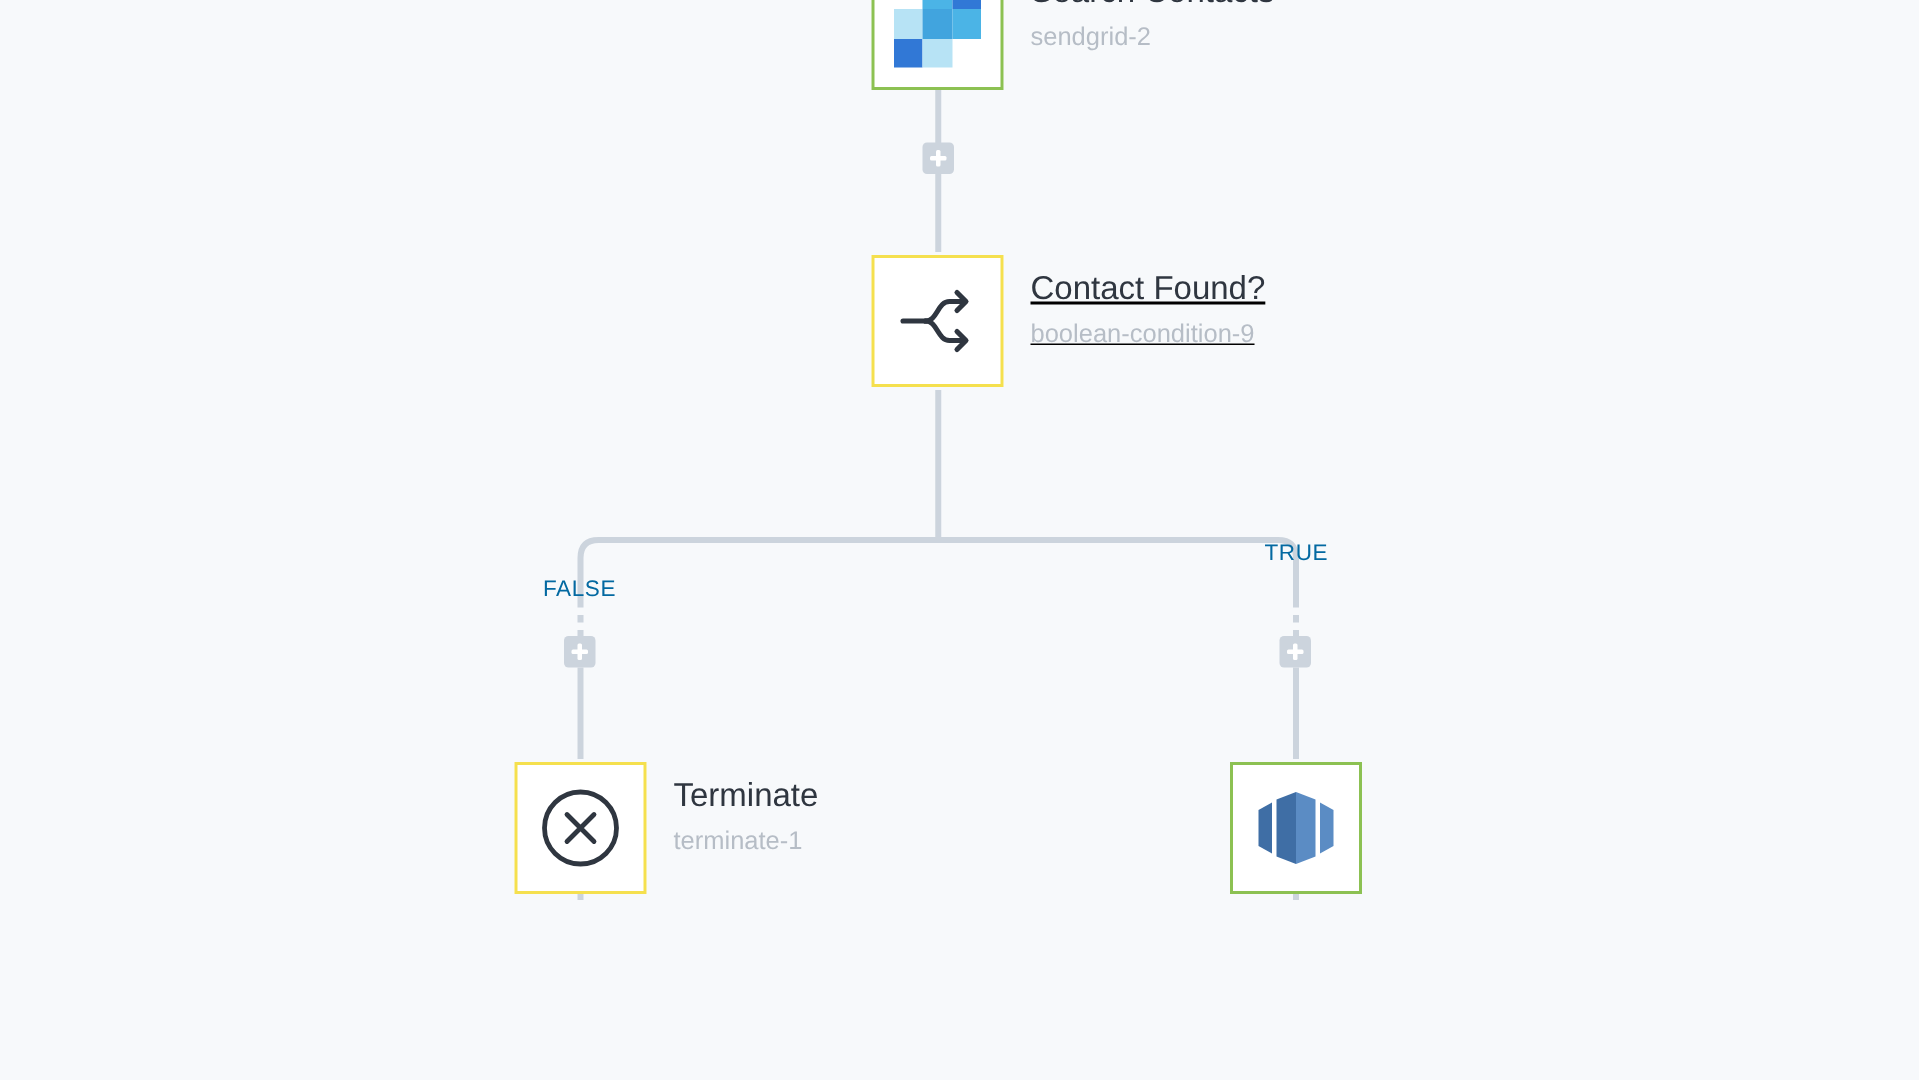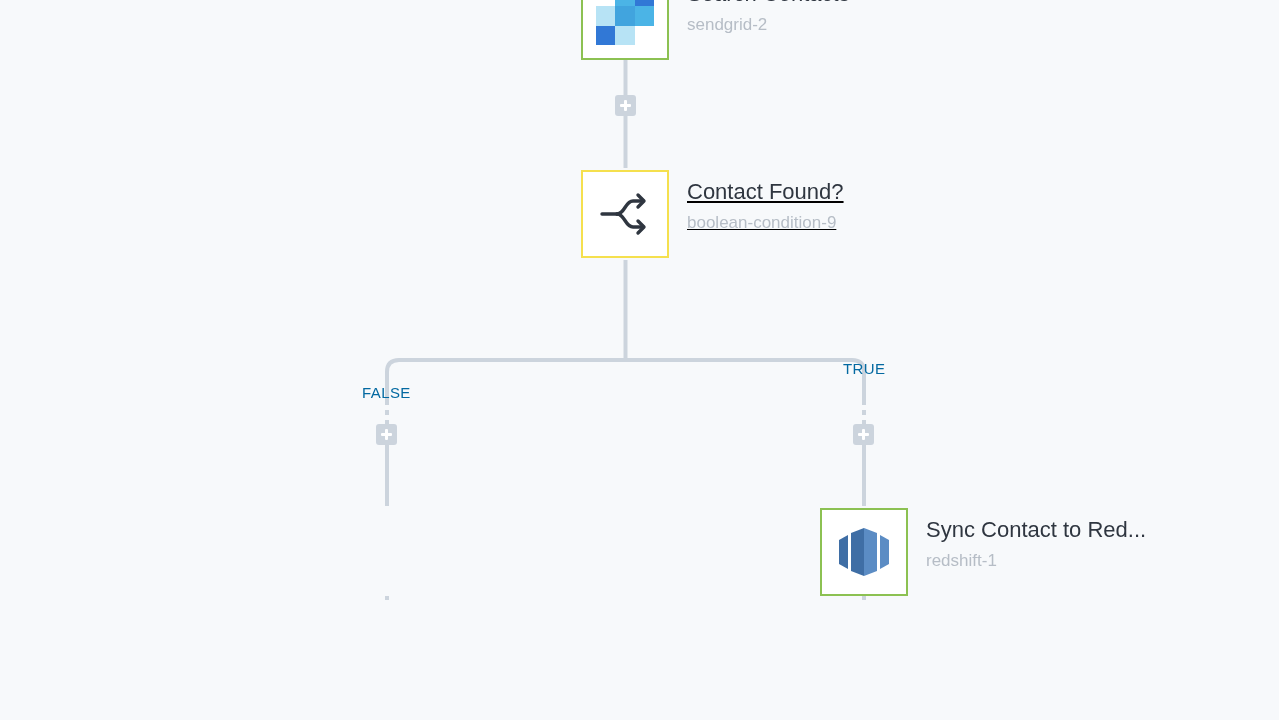--- a/index.html
+++ b/index.html
@@ -181,38 +181,46 @@
           <polyline points="42,36 48,42 42,48"></polyline>
         </g>
       </svg>
     </div>
     <div class="node-labels">
       <div class="node-title">Contact Found?</div>
       <div class="node-sub">boolean-condition-9</div>
     </div>
   </div>
 
+  <div class="node" style="left:343px; top:508px;">
+    <div class="node-box yellow">
+      <svg width="60" height="60" viewBox="0 0 60 60">
+        <circle cx="30" cy="30" r="24" fill="none" stroke="#2f3640" stroke-width="3.2"></circle>
+        <path d="M 21 21 L 39 39 M 39 21 L 21 39" stroke="#2f3640" stroke-width="3.2" stroke-linecap="round" fill="none"></path>
+      </svg>
+    </div>
+    <div class="node-labels">
+      <div class="node-title">Terminate</div>
+      <div class="node-sub">terminate-1</div>
+    </div>
+  </div>
 
   <div class="node" style="left:820px; top:508px;">
     <div class="node-box green">
       <svg width="56" height="56" viewBox="0 0 56 56">
 
         <polygon points="3,16 12,11 12,45 3,40" fill="#3f6ea5"></polygon>
 
         <polygon points="53,16 44,11 44,45 53,40" fill="#5b8cc4"></polygon>
 
         <polygon points="28,4 15,9 15,47 28,52" fill="#3f6ea5"></polygon>
 
         <polygon points="28,4 41,9 41,47 28,52" fill="#5b8cc4"></polygon>
       </svg>
     </div>
-    <div class="node-labels">
-      <div class="node-title">Sync Contact to Red...</div>
-      <div class="node-sub">redshift-1</div>
-    </div>
   </div>
 
   <div class="branch-label" style="left:362px; top:384px;">FALSE</div>
   <div class="branch-label" style="left:843px; top:360px;">TRUE</div>
 
   <div class="plus-btn" style="left:615px; top:95px;">
     <span class="bar-h"></span>
     <span class="bar-v"></span>
   </div>
 

